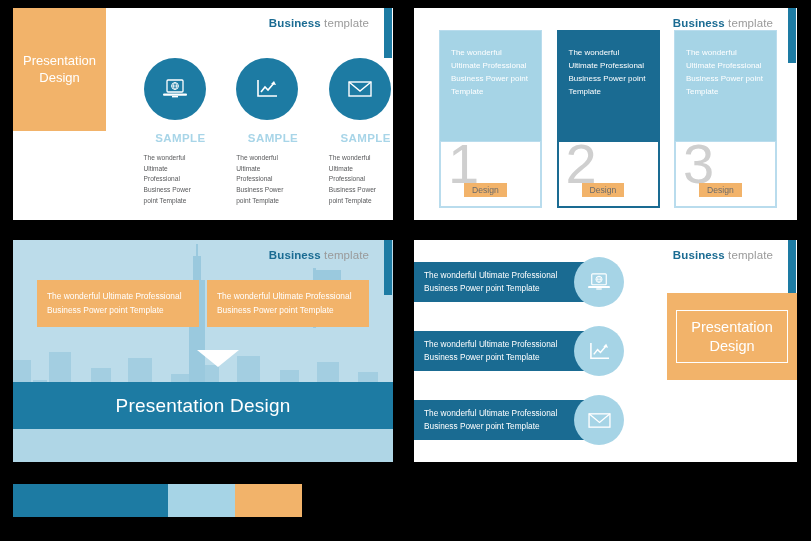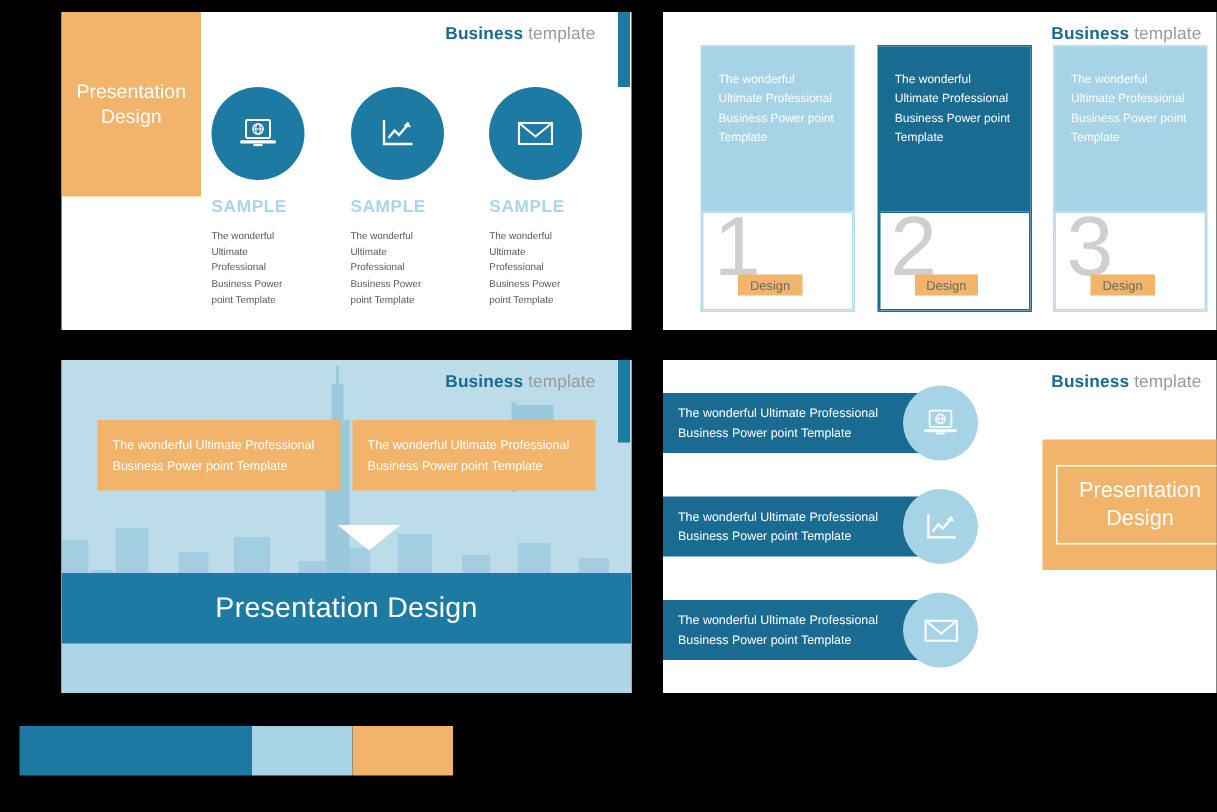--- a/index.html
+++ b/index.html
@@ -1,37 +1,37 @@
 <!DOCTYPE html>
 <html><head>
 <meta charset="utf-8">
 <style>
   html,body{margin:0;padding:0;background:#000;}
   body{width:811px;height:541px;overflow:hidden;font-family:"Liberation Sans","DejaVu Sans",sans-serif;}
   .stage{position:relative;width:811px;height:541px;background:#000;}
 
-  .slide{position:absolute;background:#fff;overflow:hidden;margin-left:28px;}
+  .slide{position:absolute;background:#fff;overflow:hidden;}
   .slide-1{left:13px;top:8px;width:380px;height:212px;}
   .slide-2{left:414px;top:8px;width:383px;height:212px;}
   .slide-3{left:13px;top:240px;width:380px;height:222px;}
   .slide-4{left:414px;top:240px;width:383px;height:222px;}
 
   
   .hdr{position:absolute;right:24px;top:9px;font-size:11.5px;white-space:nowrap;letter-spacing:.1px;}
   .hdr .b{color:#1a6b92;font-weight:bold;}
   .hdr .t{color:#9a9a9a;}
   .accent-bar{position:absolute;right:1px;top:0;width:8px;height:50px;background:#1d7ba3;}
   .accent-bar.long{height:55px;}
 
   
   .s1-orange{position:absolute;left:0;top:0;width:93px;height:123px;background:#f2b36a;
     display:flex;align-items:center;justify-content:center;text-align:center;
     color:#fff;font-size:13px;line-height:1.3;}
   .s1-cols{position:absolute;left:100px;top:50px;width:278px;display:flex;}
-  .s1-col{width:92.6px;display:flex;flex-direction:column;align-items:flex-start;}
+  .s1-col{width:92.6px;display:flex;flex-direction:column;align-items:flex-end;}
   .circ{width:62px;height:62px;border-radius:50%;background:#1d7ba3;display:flex;align-items:center;justify-content:center;}
   .s1-sample{margin-top:12px;color:#a8d5e8;font-size:11.5px;font-weight:bold;letter-spacing:.4px;}
   .s1-body{margin-top:9px;width:62px;color:#58595b;font-size:6.6px;line-height:1.62;text-align:left;}
 
   
   .s2-wrap{position:absolute;left:25px;top:22px;width:338px;height:178px;display:flex;justify-content:space-between;}
   .s2-col{width:101px;position:relative;}
   .s2-top{height:125px;box-sizing:border-box;padding:16px 11px 0 11px;}
   .s2-col.light .s2-top{background:#a6d4e6;}
   .s2-col.dark .s2-top{background:#1a6b92;}

